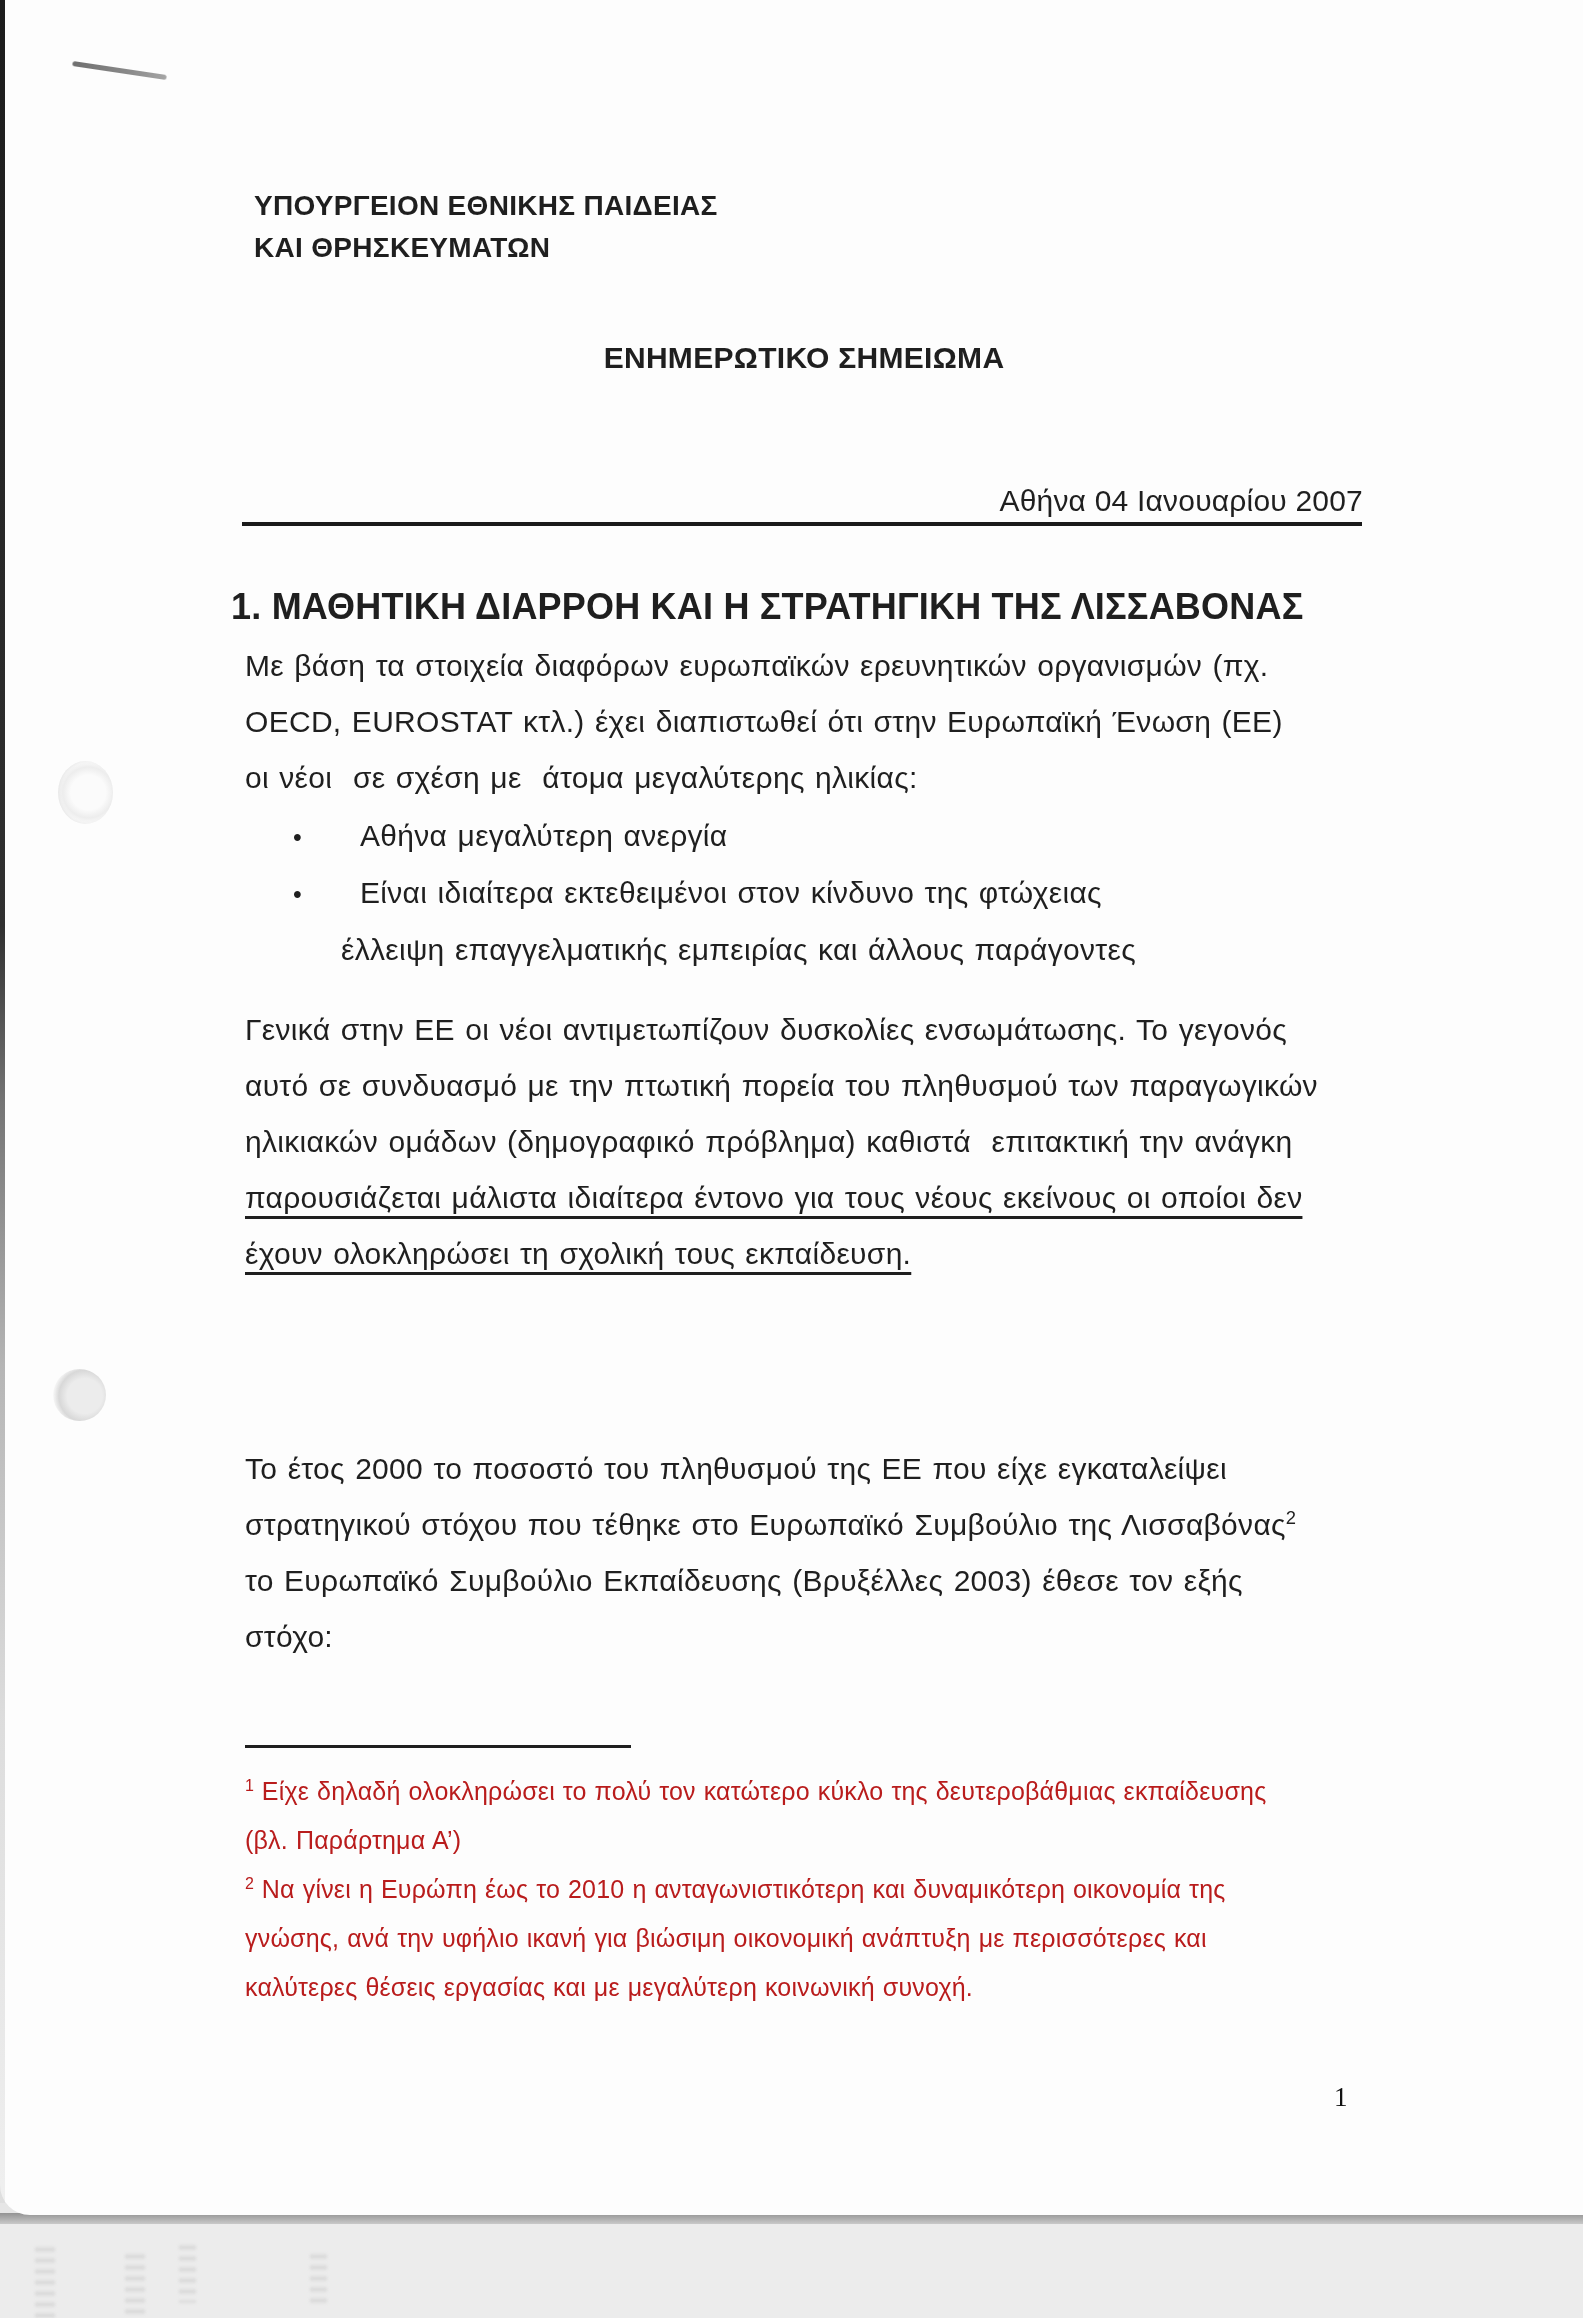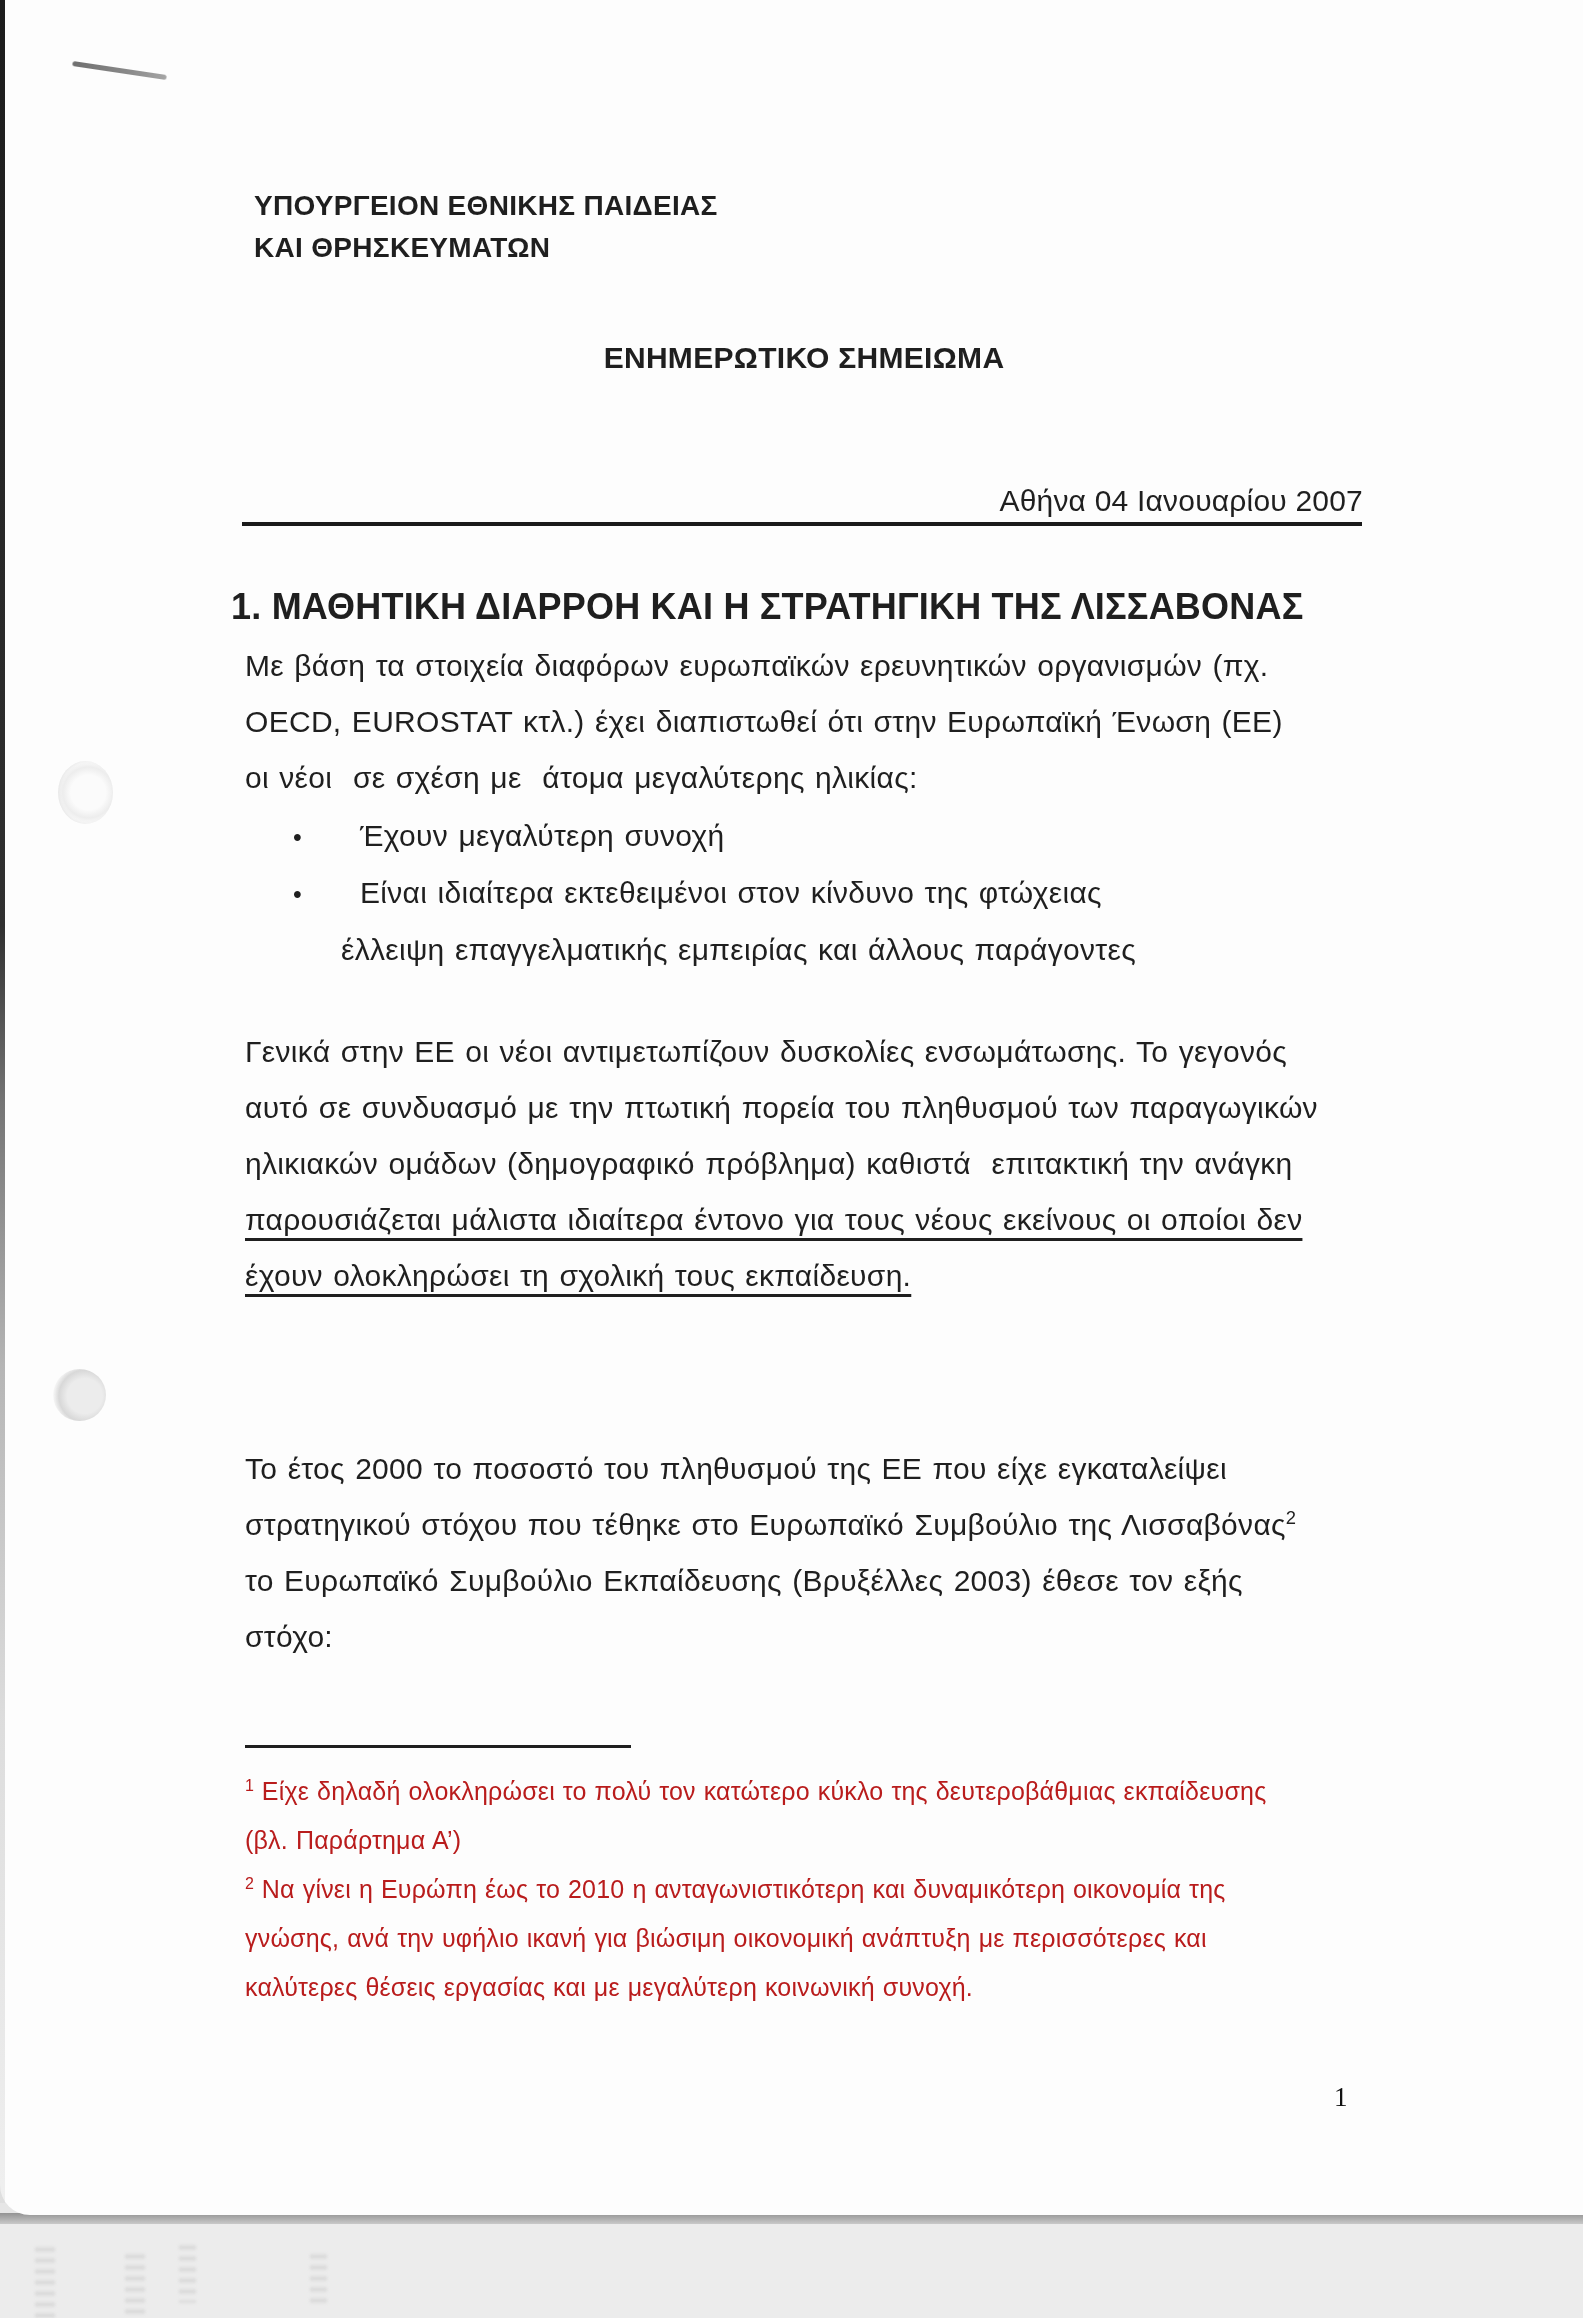--- a/index.html
+++ b/index.html
@@ -87,21 +87,21 @@
     font-size:36px;font-weight:bold;line-height:42px;letter-spacing:0.2px;
   }
   .body-par{
     left:245px;font-size:30px;line-height:56px;
     letter-spacing:0.3px;word-spacing:1.7px;
   }
   .p1{top:638px;}
   .bullets{top:808px;}
   .bullet-ln .dot{display:inline-block;width:67px;padding-left:48px;font-size:25px;}
   .bullet-wrap{padding-left:96px;}
-  .p2{top:1024px;}
+  .p2{top:1002px;}
   .p3{top:1441px;}
   .u{text-decoration:underline;text-decoration-thickness:2.5px;text-underline-offset:8.3px;}
   sup.fnref{font-size:18.4px;vertical-align:super;line-height:0;letter-spacing:0;}
   .fn-rule{
     left:245px;top:1745px;width:386px;height:3.3px;background:#1f1f1f;z-index:4;
   }
   .footnotes{
     left:245px;top:1767px;font-size:25px;line-height:49px;
     letter-spacing:0.2px;word-spacing:0.8px;color:#b91c1c;
   }
@@ -140,21 +140,21 @@
 
 <div class="abs sec-heading">1. ΜΑΘΗΤΙΚΗ ΔΙΑΡΡΟΗ ΚΑΙ Η ΣΤΡΑΤΗΓΙΚΗ ΤΗΣ ΛΙΣΣΑΒΟΝΑΣ</div>
 
 <div class="abs body-par p1">
   <div class="ln">Με βάση τα στοιχεία διαφόρων ευρωπαϊκών ερευνητικών οργανισμών (πχ.</div>
   <div class="ln">OECD, EUROSTAT κτλ.) έχει διαπιστωθεί ότι στην Ευρωπαϊκή Ένωση (ΕΕ)</div>
   <div class="ln">οι νέοι  σε σχέση με  άτομα μεγαλύτερης ηλικίας:</div>
 </div>
 
 <div class="abs body-par bullets">
-  <div class="ln bullet-ln"><span class="dot">•</span><span>Έχουν μεγαλύτερη συνοχή</span></div>
+  <div class="ln bullet-ln"><span class="dot">•</span><span>Αθήνα μεγαλύτερη ανεργία</span></div>
   <div class="ln bullet-ln"><span class="dot">•</span><span>Είναι ιδιαίτερα εκτεθειμένοι στον κίνδυνο της φτώχειας</span></div>
   <div class="ln bullet-wrap">έλλειψη επαγγελματικής εμπειρίας και άλλους παράγοντες</div>
 </div>
 
 <div class="abs body-par p2">
   <div class="ln">Γενικά στην ΕΕ οι νέοι αντιμετωπίζουν δυσκολίες ενσωμάτωσης. Το γεγονός</div>
   <div class="ln">αυτό σε συνδυασμό με την πτωτική πορεία του πληθυσμού των παραγωγικών</div>
   <div class="ln">ηλικιακών ομάδων (δημογραφικό πρόβλημα) καθιστά  επιτακτική την ανάγκη</div>
   <div class="ln u">παρουσιάζεται μάλιστα ιδιαίτερα έντονο για τους νέους εκείνους οι οποίοι δεν</div>
   <div class="ln u">έχουν ολοκληρώσει τη σχολική τους εκπαίδευση.</div>

